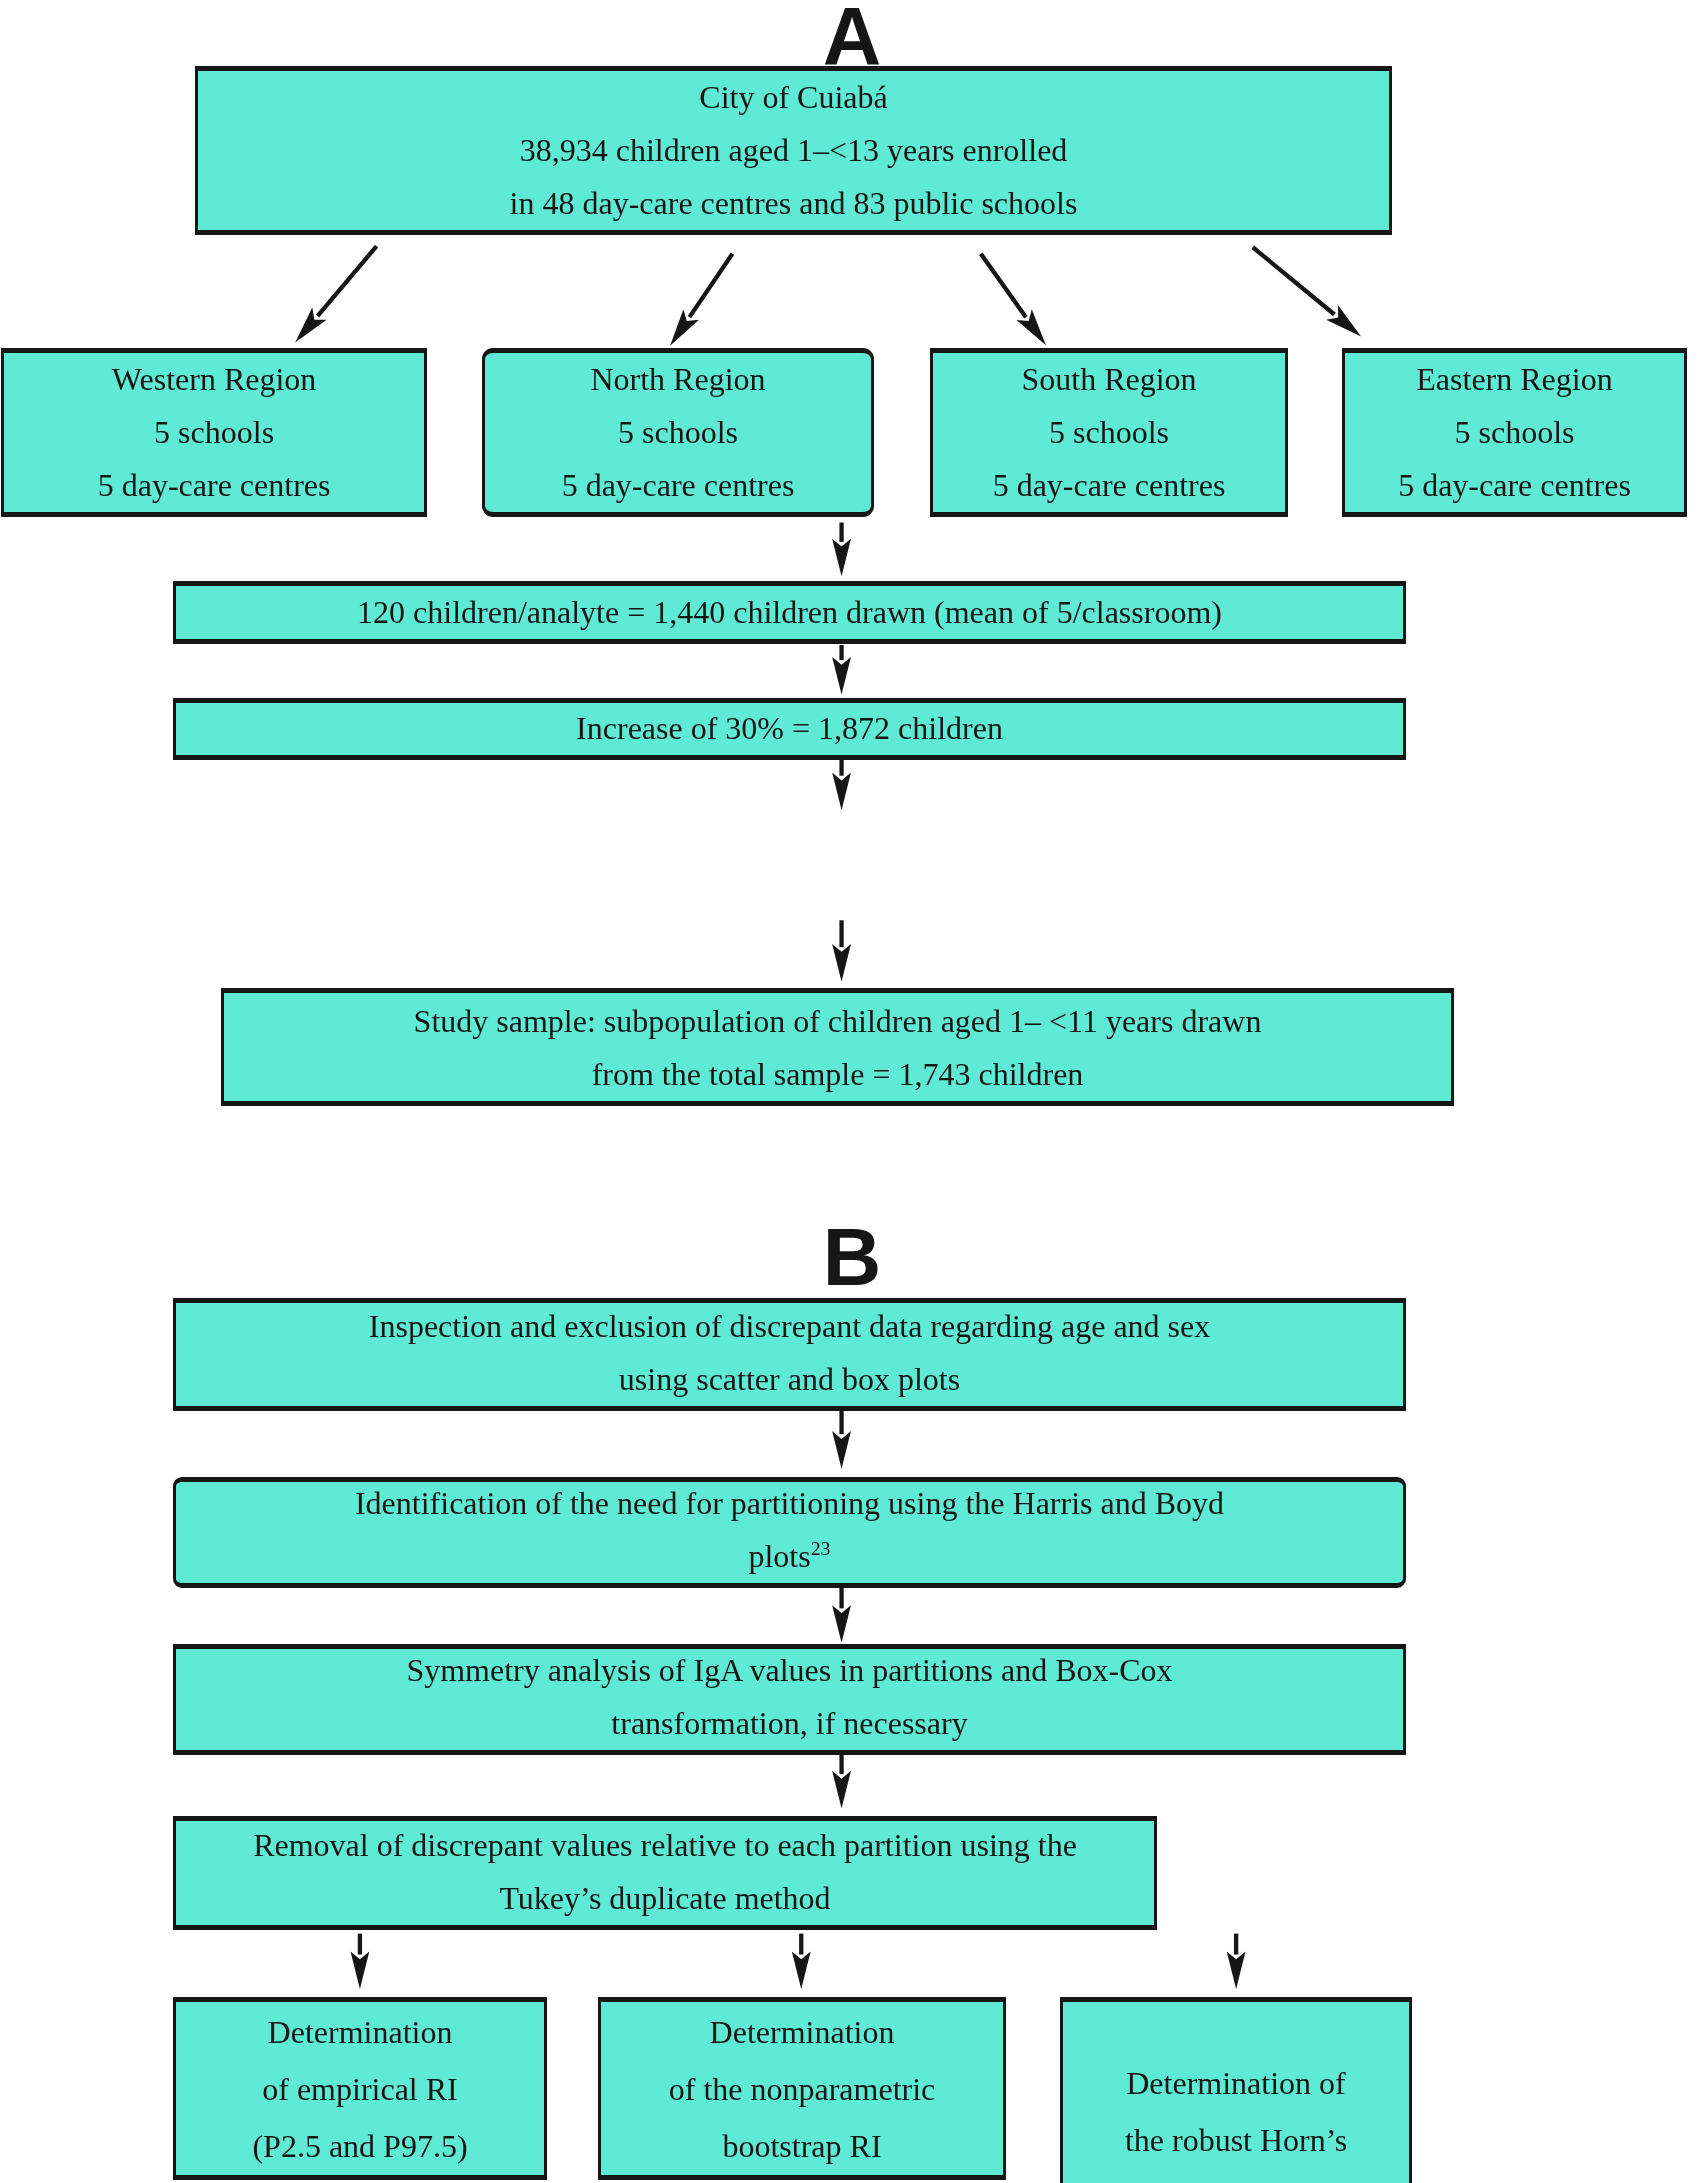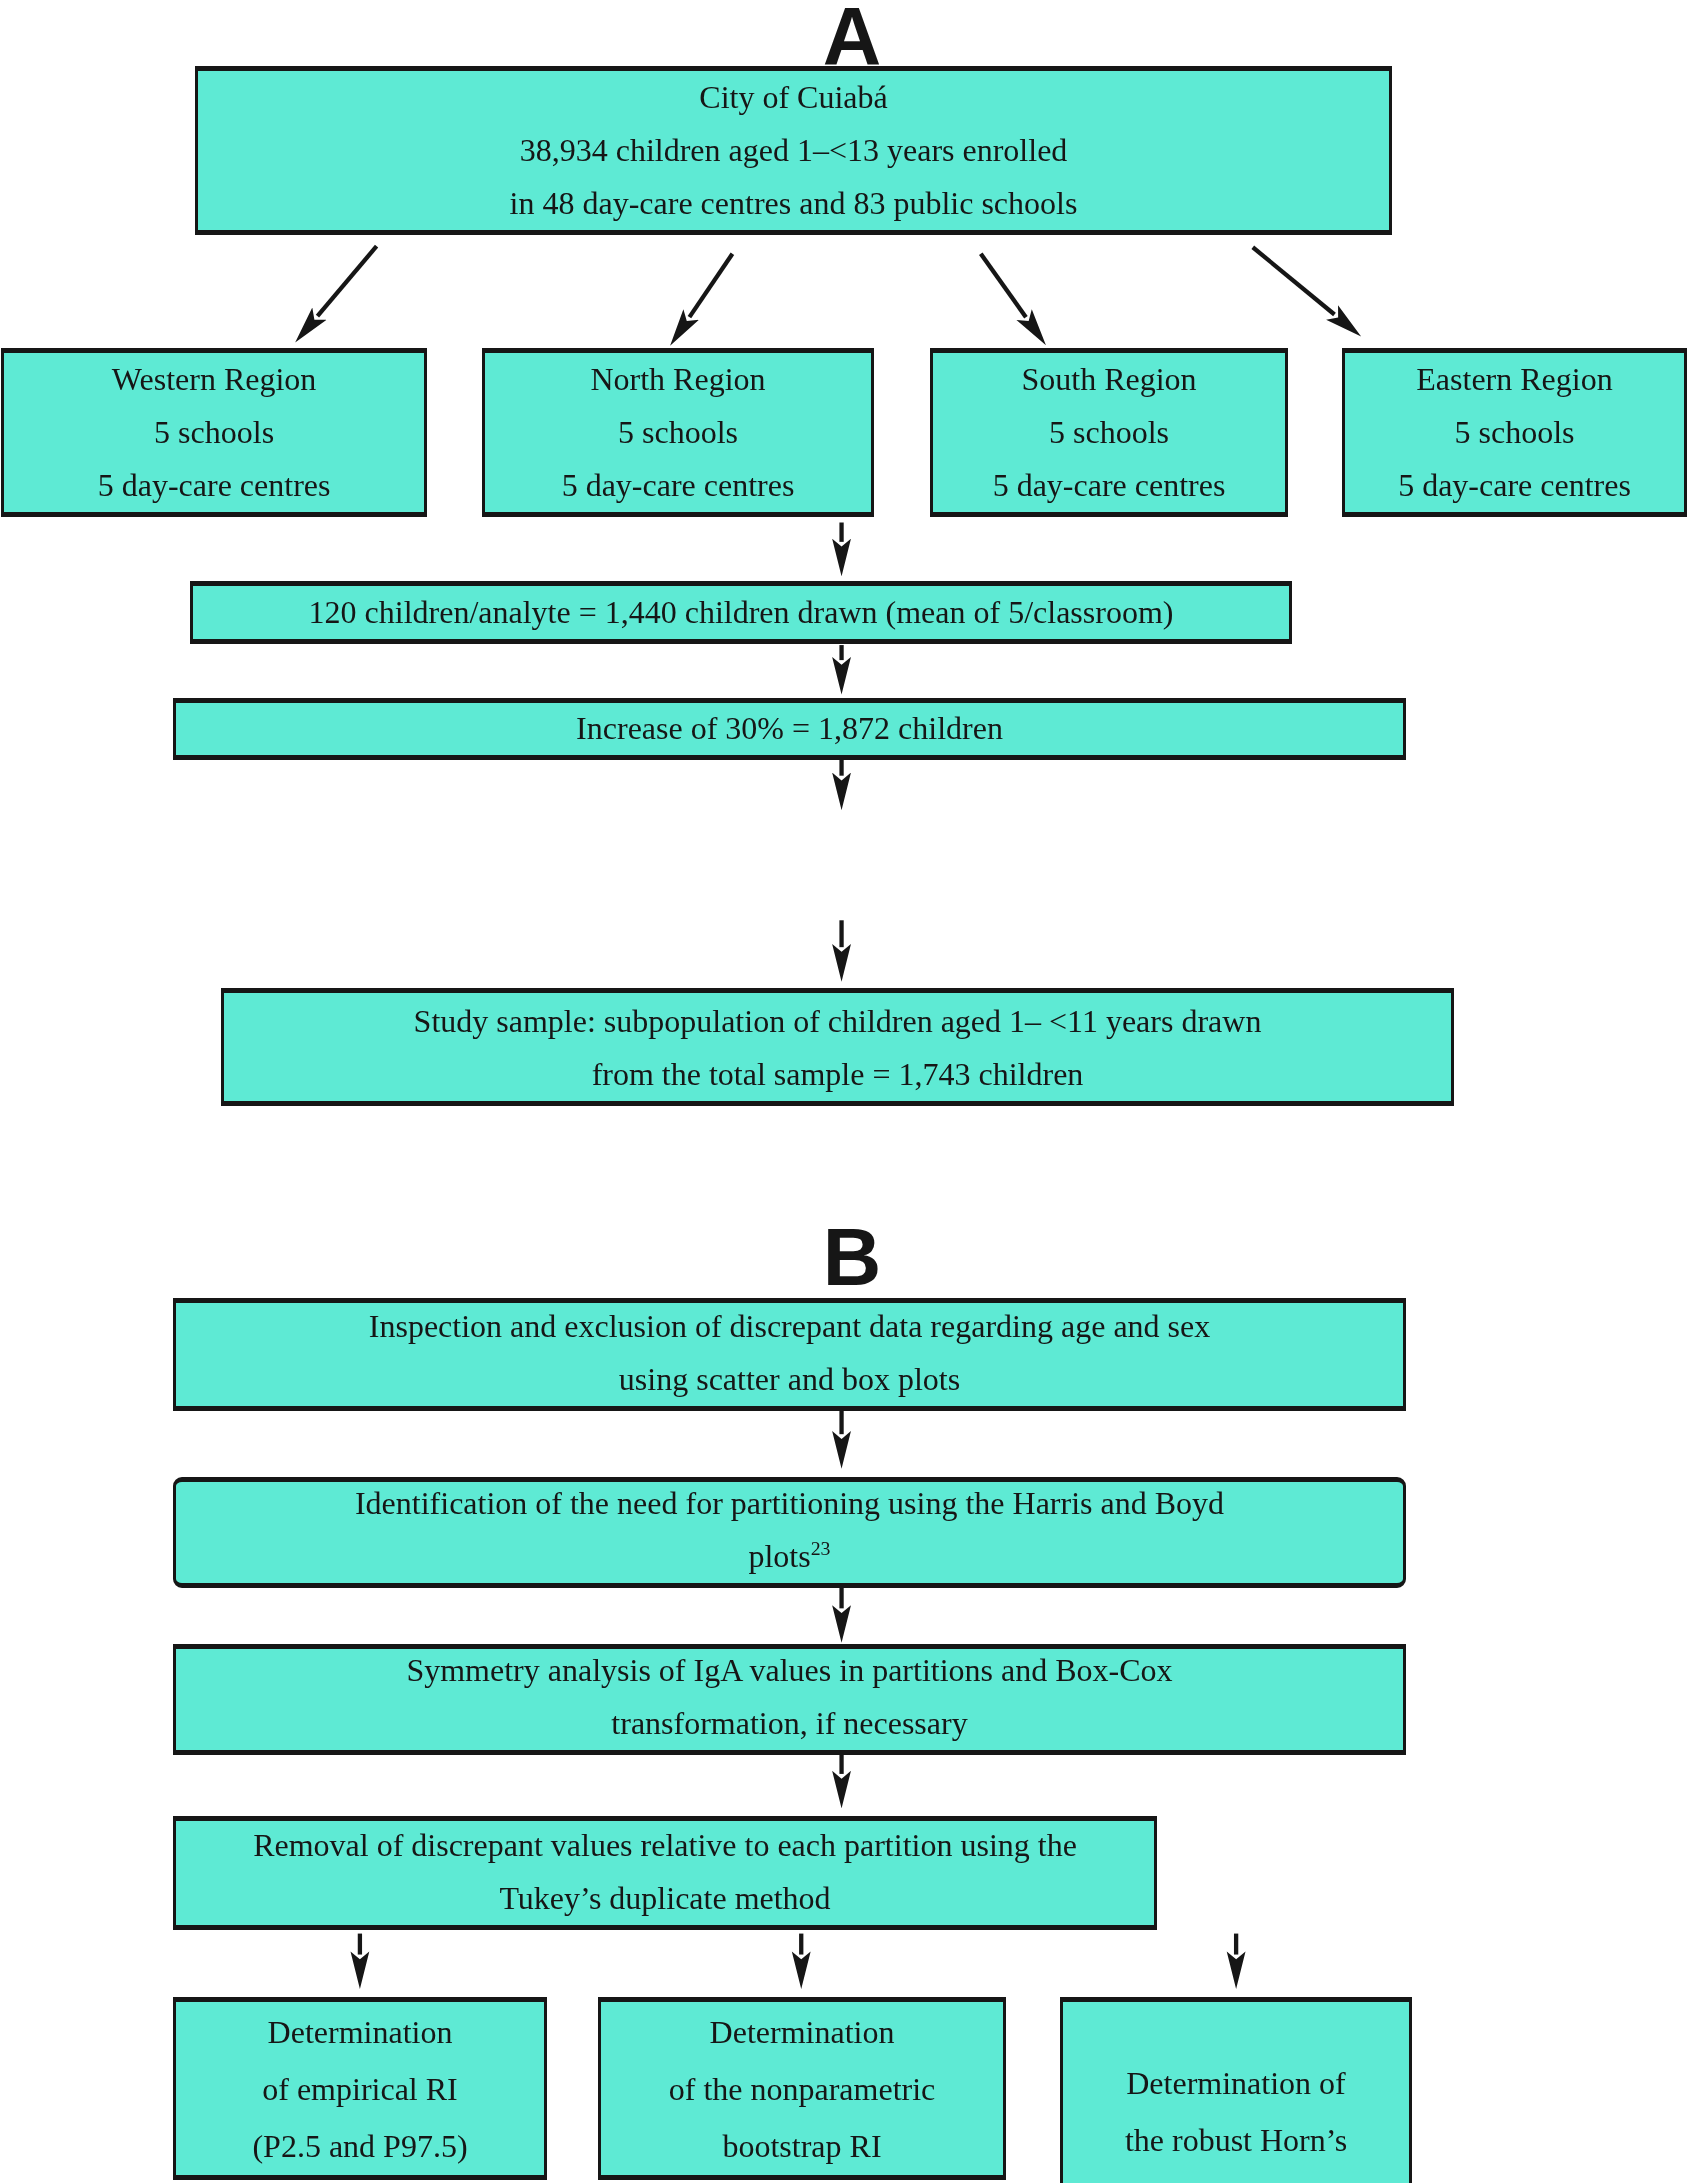--- a/index.html
+++ b/index.html
@@ -20,24 +20,24 @@
   .section-label {
     position:absolute; left:0; right:0; text-align:center;
     font-family:"Liberation Sans", sans-serif; font-weight:bold; font-size:81px;
     letter-spacing:-1.1px;
   }
   .label-a { top:-9.7px; }
   .label-b { top:1211px; }
 
   .top-box            { left:195px;  top:66px;  width:1197px; height:169px; }
   .region-west        { left:1.1px;    top:348px;  width:426px;  height:169px; }
-  .region-north       { left:482px;  top:348px;  width:392px;  height:169px; }
+  .region-north       { left:482px;  top:348px;  width:392px;  height:169px;border-radius:11px; }
   .region-south       { left:930px; top:348px;  width:358px;  height:169px; }
   .region-east        { left:1342px; top:348px;  width:345px;  height:169px; }
-  .step-sample        { left:190px;  top:581px; width:1102px; height:63px; }
+  .step-sample        { left:173px;  top:581px; width:1233px; height:63px; }
   .step-increase      { left:173px;  top:698px; width:1233px; height:62px; }
   .step-losses        { left:173px;  top:816px; width:1233px; height:106px; }
   .step-study         { left:173px;  top:988px; width:1233px; height:118px;margin-left:48px; }
   .step-inspection    { left:173px;  top:1298px; width:1233px; height:113px; }
   .step-identification{ left:173px;  top:1477px; width:1233px; height:111px;border-radius:9px; }
   .step-symmetry      { left:173px;  top:1644px; width:1233px; height:111px; }
   .step-removal       { left:173px;  top:1816px; width:984px; height:114px; }
   .out-1              { left:173px;  top:1997px; width:374px;  height:183px; }
   .out-2              { left:598px; top:1997px; width:408px;  height:183px; }
   .out-3              { left:1060px; top:1997px; width:352px;  height:234px; }

